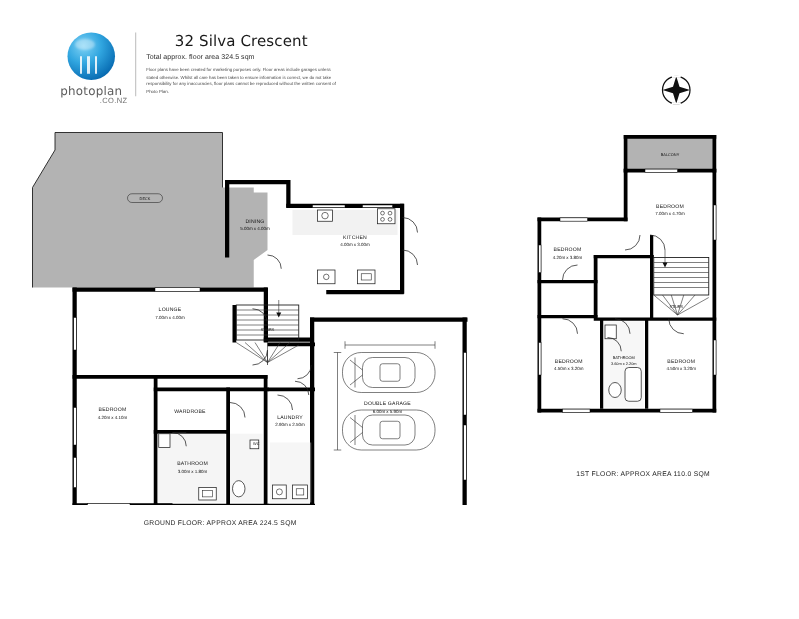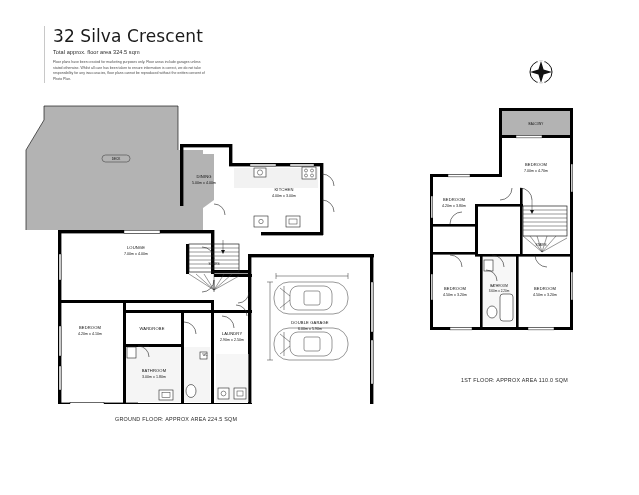--- a/index.html
+++ b/index.html
@@ -74,26 +74,27 @@
     align-self: flex-end;
     letter-spacing: .3px;
     margin-top: -1px;
   }
   #header-text {
     border-left: 1px solid #c8c8c8;
     padding-left: 8px;
     width: 152px;
   }
   #addr {
-    font-size: 17px;
+    font-size: 12px;
     color: #1a1a1a;
     font-weight: normal;
     letter-spacing: .1px;
     margin: 0 0 3px 0;
     font-family: "DejaVu Sans", sans-serif;
+    text-align: center;
   }
   #area-line {
     font-size: 5.6px;
     color: #2b2b2b;
     margin-bottom: 5px;
     letter-spacing: .05px;
   }
   #disclaimer {
     font-size: 3.5px;
     line-height: 1.62;
@@ -154,20 +155,25 @@
   .lightfill { fill: #e8e8e8; }
   .win    { fill: #ffffff; stroke: #000; stroke-width: .4; }
 </style>
 </head>
 <body>
 
 <div id="page">
 
   <div id="header">
 
+    <div id="logo-block">
+      <div id="globe"></div>
+      <div class="logo-word">photoplan</div>
+      <div class="logo-sub">.CO.NZ</div>
+    </div>
 
     <div id="header-text">
       <div id="addr">32 Silva Crescent</div>
       <div id="area-line">Total approx. floor area 324.5 sqm</div>
       <div id="disclaimer">Floor plans have been created for marketing purposes only. Floor areas include garages unless stated otherwise. Whilst all care has been taken to ensure information is correct, we do not take responsibility for any inaccuracies, floor plans cannot be reproduced without the written consent of Photo Plan.</div>
     </div>
   </div>
 
   <svg id="compass" viewBox="0 0 28 28">
     <circle cx="14" cy="14" r="11" fill="none" stroke="#111" stroke-width="1"></circle>

